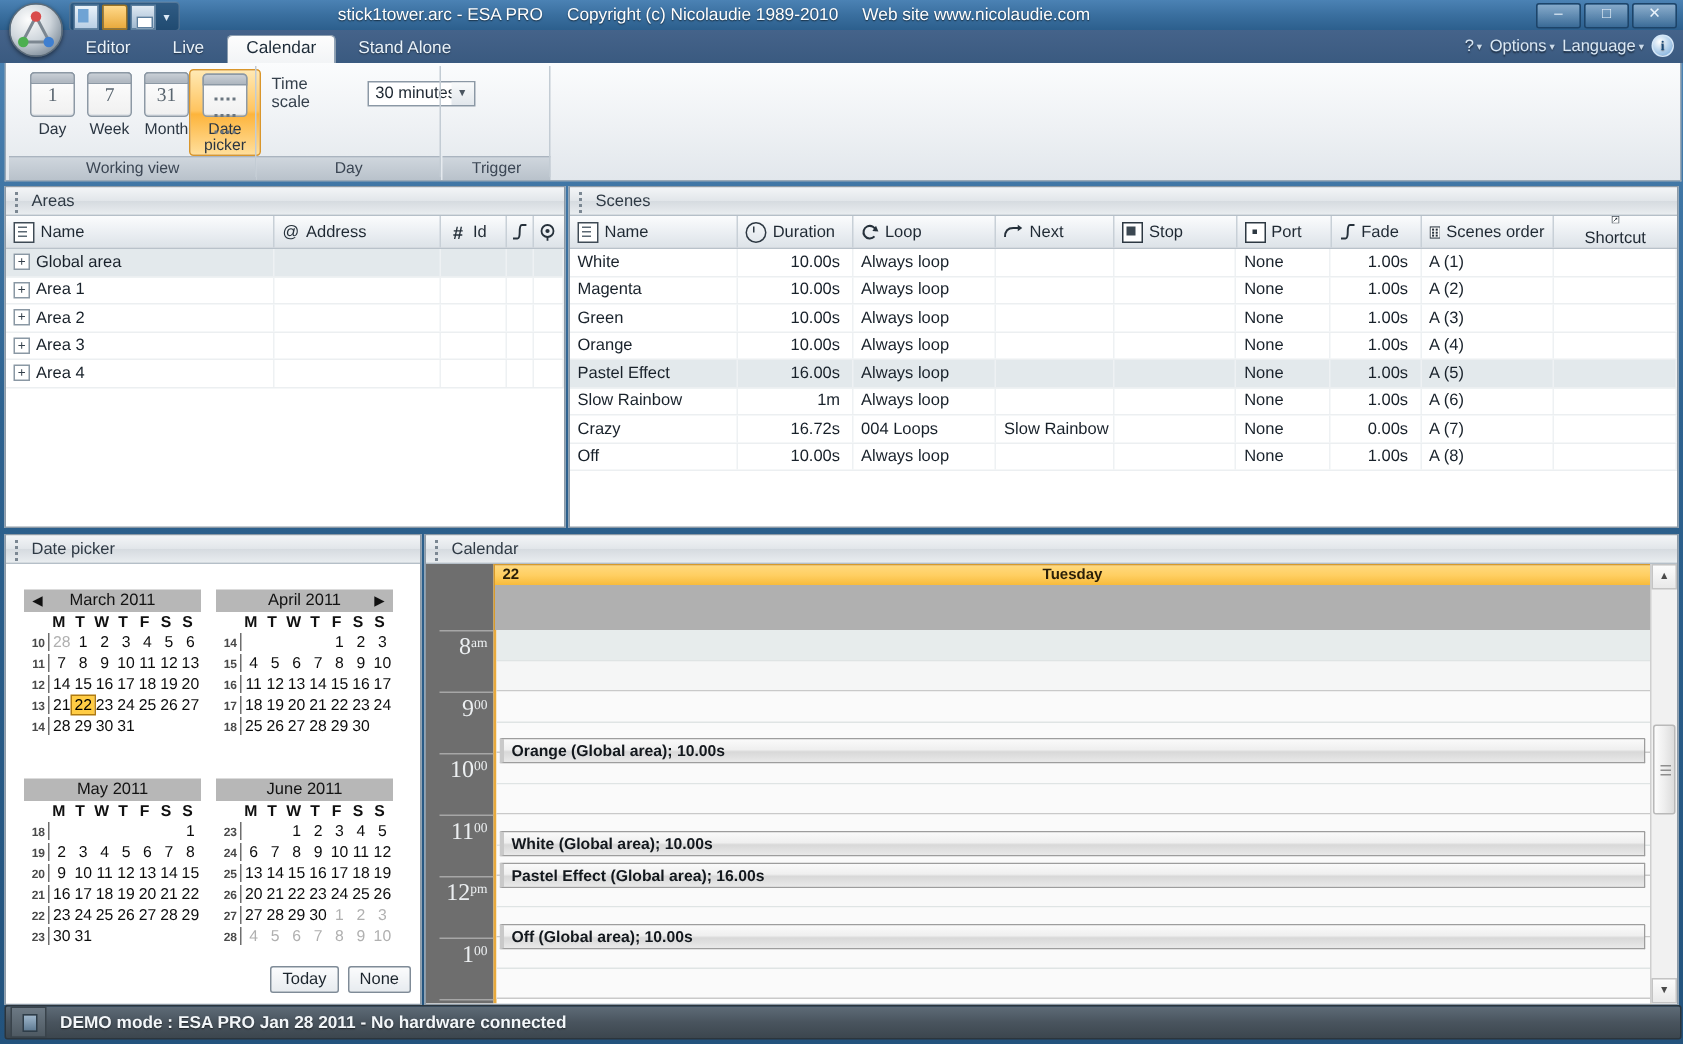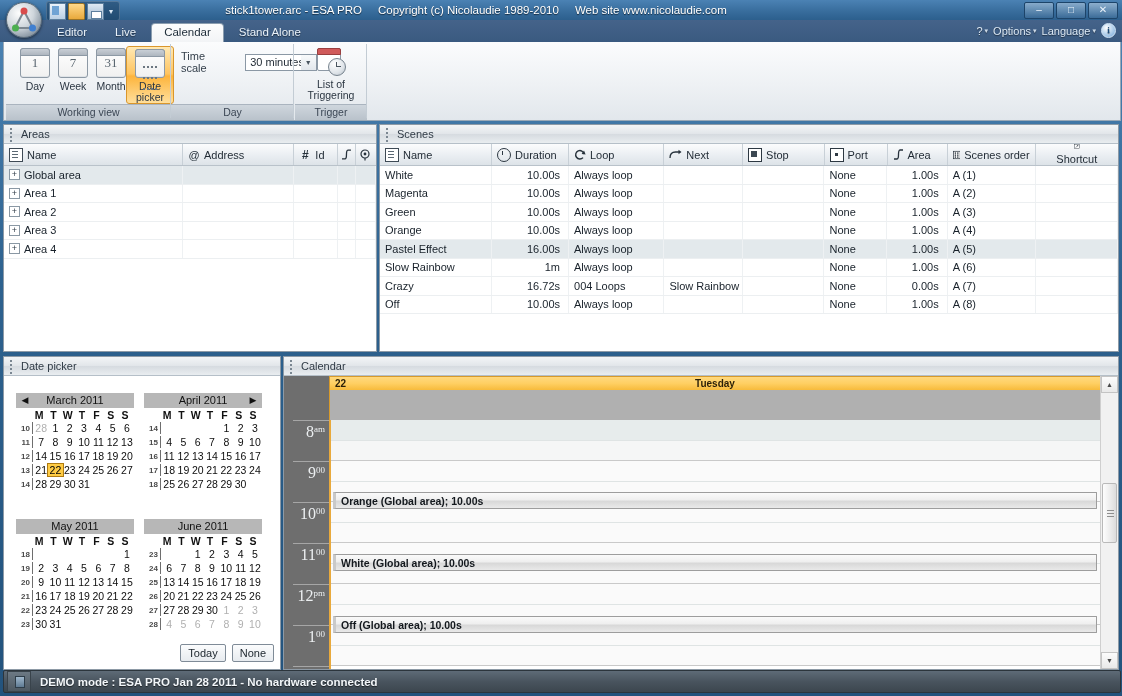--- a/index.html
+++ b/index.html
@@ -415,30 +415,20 @@
             <span>30 minutes</span>
             <span class="arw">▼</span>
           </div>
         </div>
       </div>
       <div class="glabel">Day</div>
       <div class="gsep"></div>
     </div>
 
     <div class="rgroup" style="left:291px;width:72px;">
-      <div class="gbody">
-        <div class="rbtn" style="left:10px;width:52px;">
-          <div class="trigicon">
-            <div class="pad"></div>
-              <div class="padtop"></div>
-              <div class="clock"></div>
-          </div>
-          <span class="rlabel">List of Triggering</span>
-        </div>
-      </div>
       <div class="glabel">Trigger</div>
       <div class="gsep"></div>
     </div>
   </div>
 
   <div class="panel" style="left:3px;top:124px;width:374px;height:228px;">
     <div class="panel-head">
       <span class="grip">
           <i></i>
           <i></i>
@@ -565,21 +555,21 @@
           <span>Stop</span>
       </div>
       <div class="th" style="width:67px;">
         <span class="hi port"></span>
           <span>Port</span>
       </div>
       <div class="th" style="width:64px;">
         <svg width="11" height="11" viewBox="0 0 11 11">
           <path d="M1 10 L4 10 Q5.5 10 5.5 5.5 Q5.5 1 7 1 L10 1" fill="none" stroke="#26313b" stroke-width="1.3"></path>
         </svg>
-        <span>Area</span>
+        <span>Fade</span>
       </div>
       <div class="th" style="width:94px;">
         <svg width="11" height="12" viewBox="0 0 11 12">
           <rect x="0.6" y="0.6" width="9.8" height="10.8" fill="#fff" stroke="#26313b" stroke-width="1"></rect>
           <rect x="2.5" y="2.2" width="2" height="2" fill="#26313b"></rect>
             <rect x="6" y="2.2" width="2" height="2" fill="#26313b"></rect>
           <rect x="2.5" y="5.2" width="2" height="2" fill="#26313b"></rect>
             <rect x="6" y="5.2" width="2" height="2" fill="#26313b"></rect>
           <rect x="2.5" y="8" width="2" height="2" fill="#26313b"></rect>
             <rect x="6" y="8" width="2" height="2" fill="#26313b"></rect>
@@ -1088,20 +1078,21 @@
           <div class="slot b2"></div>
           <div class="slot a2"></div>
           <div class="slot b2"></div>
           <div class="slot a2"></div>
           <div class="slot b2"></div>
           <div class="slot a2"></div>
           <div class="slot b2"></div>
 
           <div class="event" style="top:49px;">Orange (Global area); 10.00s</div>
           <div class="event" style="top:111px;">White (Global area); 10.00s</div>
+          <div class="event" style="top:132px;">Pastel Effect (Global area); 16.00s</div>
           <div class="event" style="top:173px;">Off (Global area); 10.00s</div>
         </div>
       </div>
 
       <div class="vscroll">
         <div class="ar" style="top:0;">▲</div>
         <div class="thumb" style="top:107px;height:60px;"></div>
         <div class="ar" style="bottom:0;">▼</div>
       </div>
     </div>

